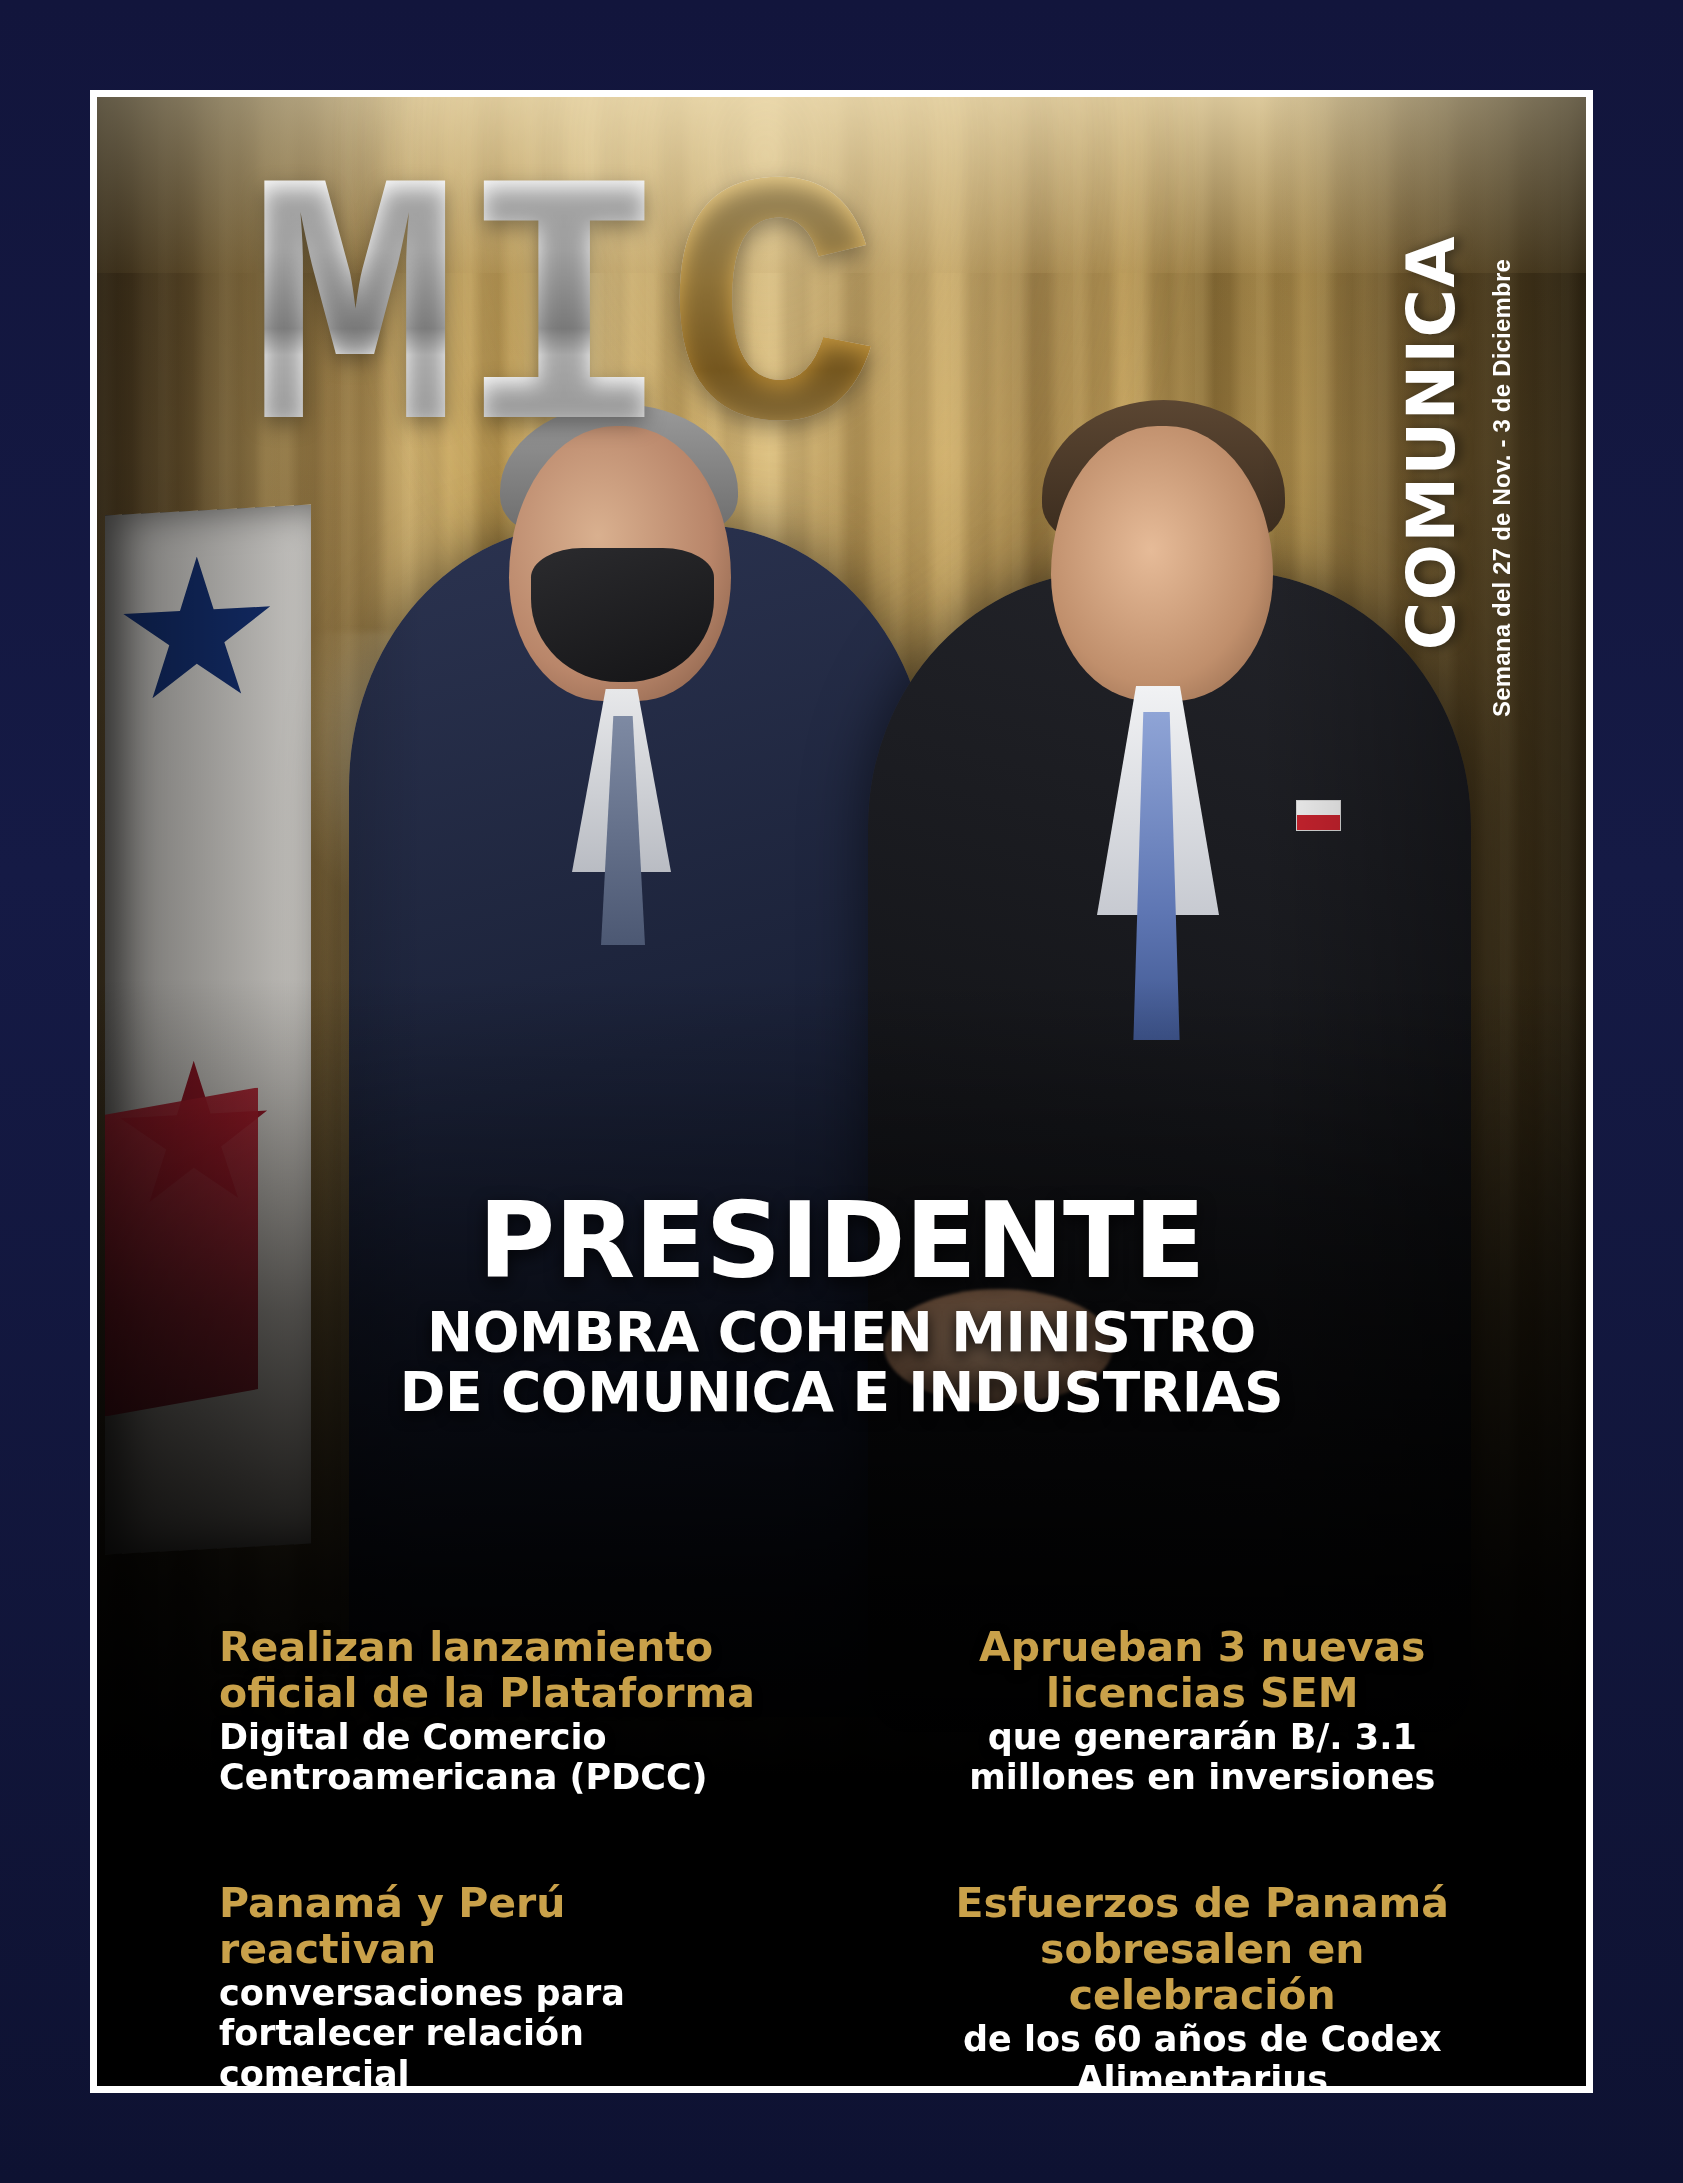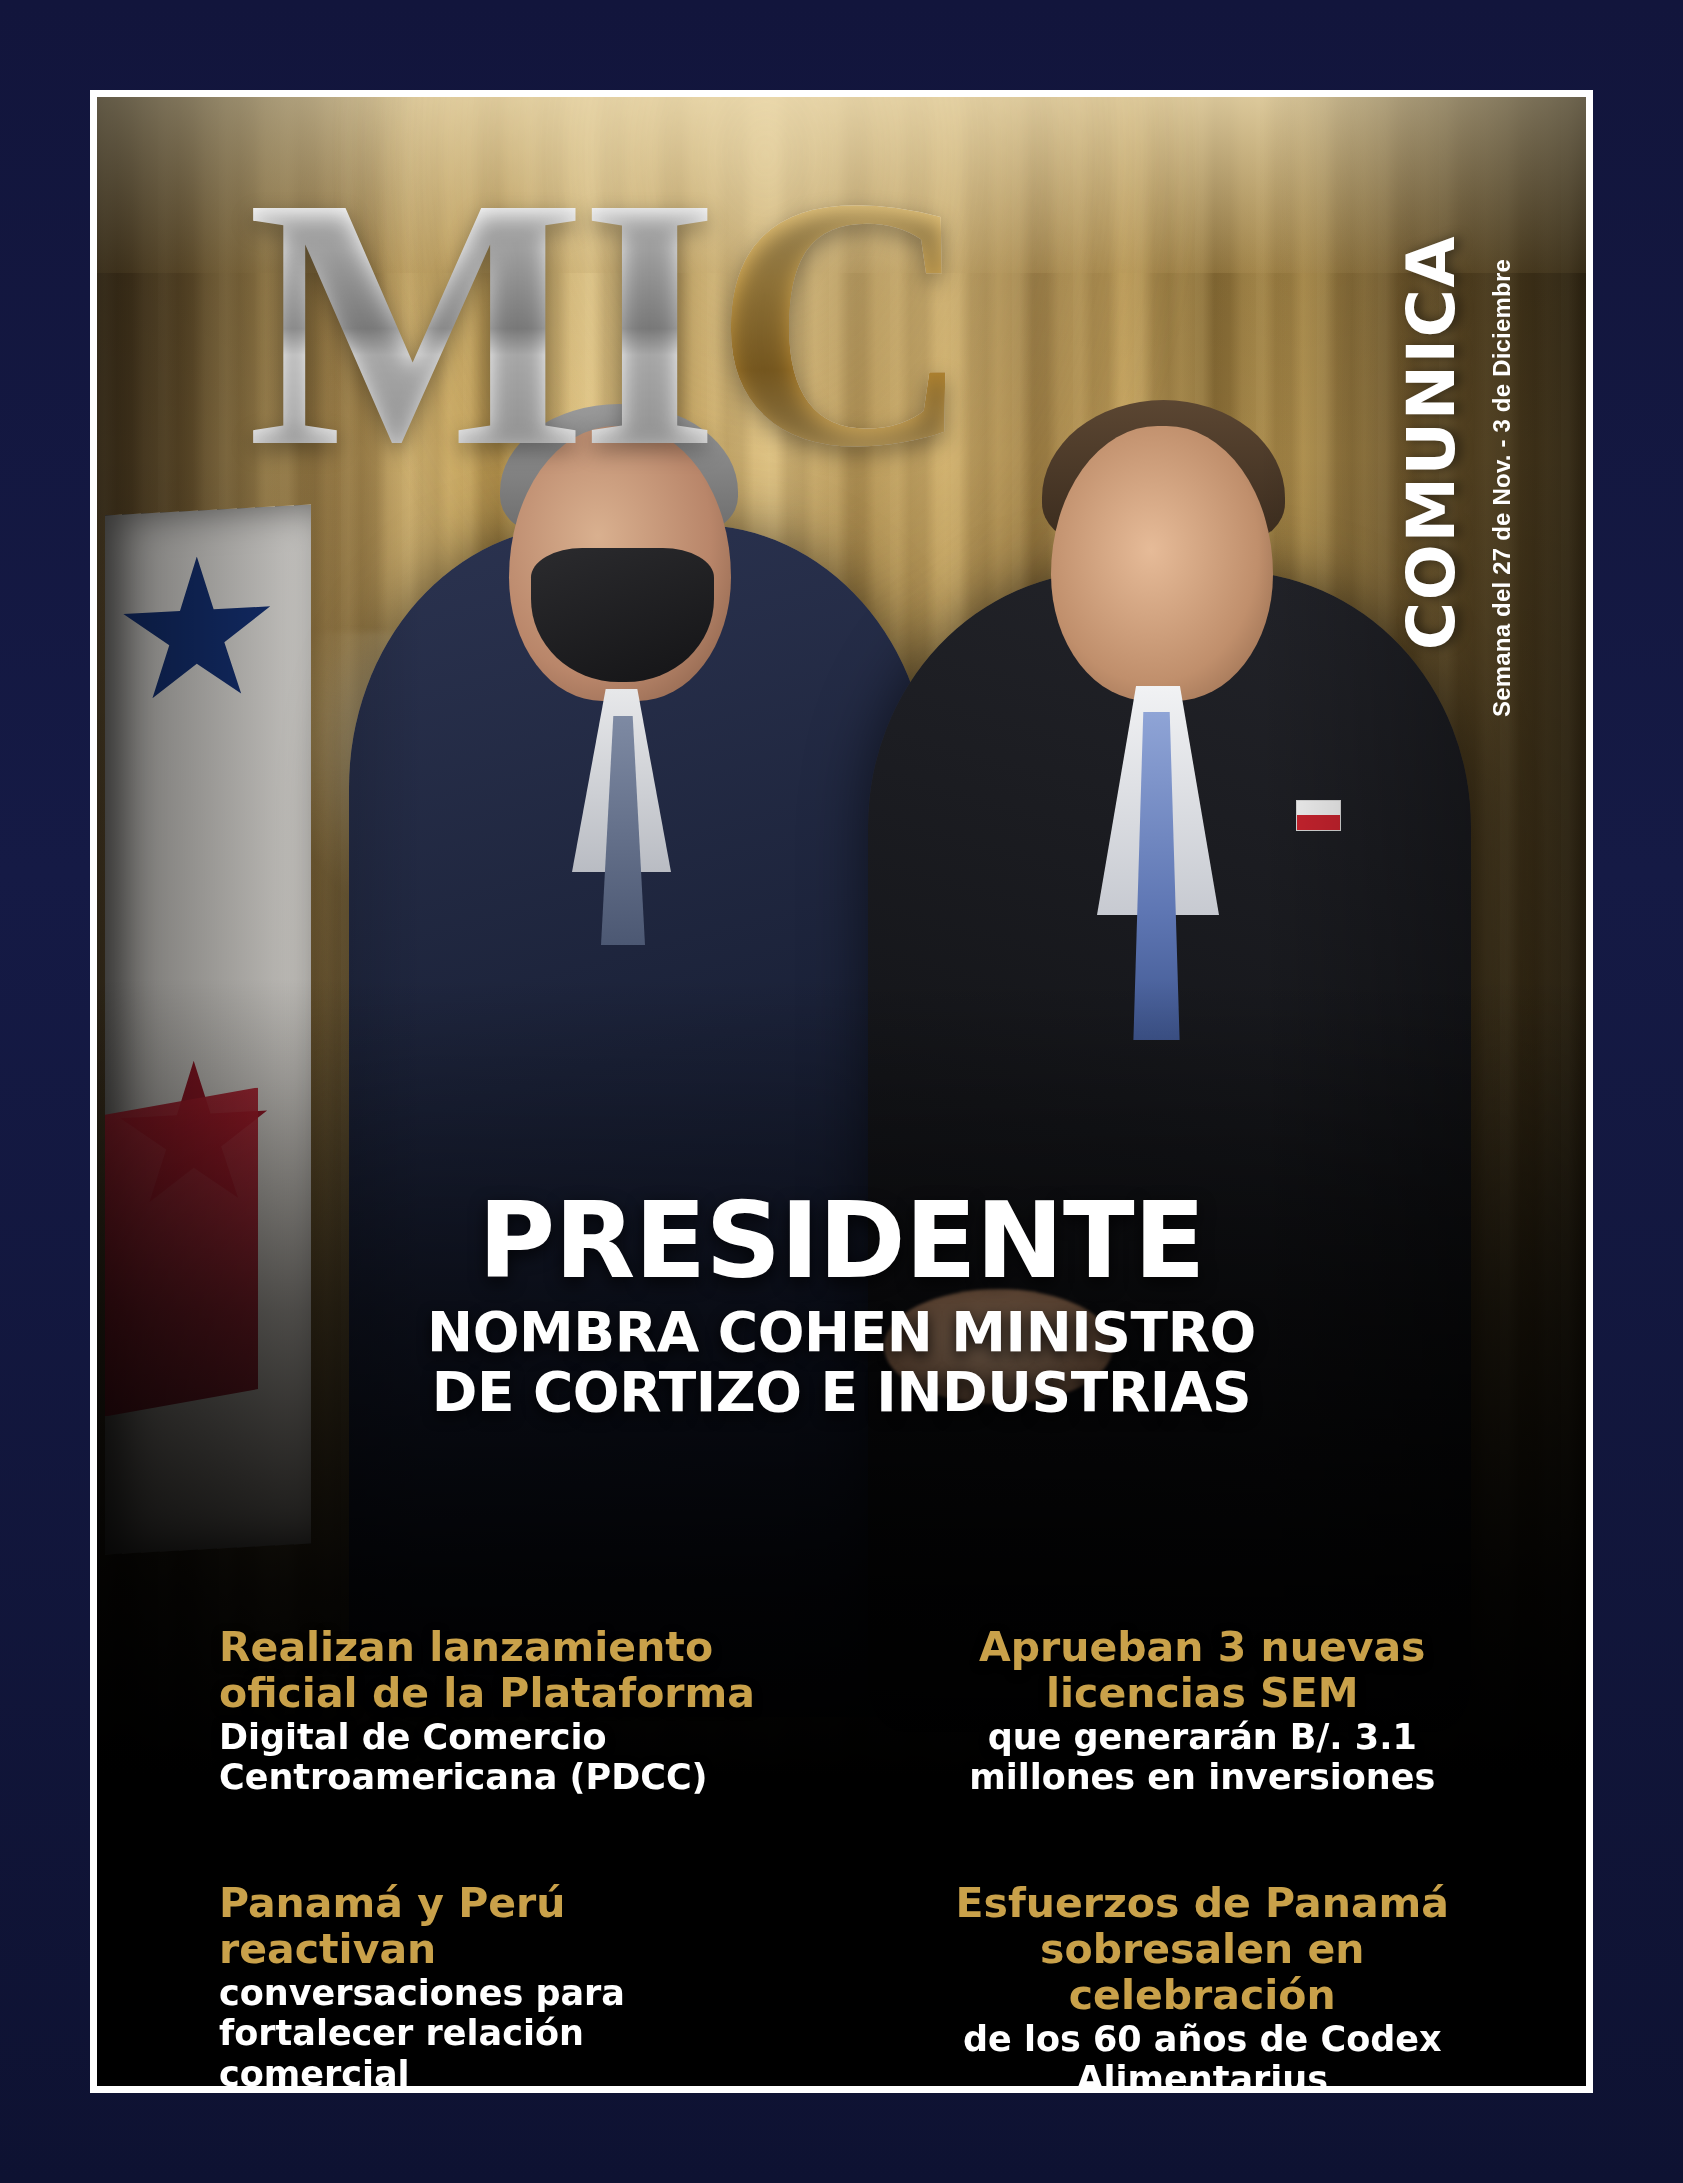--- a/index.html
+++ b/index.html
@@ -205,21 +205,21 @@
     font-size: 359px;
     line-height: .92;
     font-weight: 700;
     letter-spacing: -6.1px;
     color: #dcdcdc;
     background: linear-gradient(180deg,#ffffff 0%, #f2f2f2 28%, #b9b9b9 52%, #ffffff 60%, #d2d2d2 100%);
     -webkit-background-clip: text;
     background-clip: text;
     -webkit-text-fill-color: transparent;
     text-shadow: 0 7.6px 21.4px rgba(0,0,0,.35);
-    font-family: Liberation Serif, serif;
+    font-family: Liberation Mono, monospace;
   }
   .masthead .c-gold {
     background: linear-gradient(180deg,#f3dfa9 0%, #d8ad55 40%, #b2842f 62%, #f0d79a 100%);
     -webkit-background-clip: text;
     background-clip: text;
     -webkit-text-fill-color: transparent;
   }
 
   .comunica {
     position: absolute;
@@ -360,21 +360,21 @@
 
     <div class="masthead"><span>MI</span><span class="c-gold">C</span></div>
 
     <div class="comunica">COMUNICA</div>
     <div class="issue-date">Semana del 27 de Nov. - 3 de Diciembre</div>
 
     <div class="headline">
       <div class="hl-1">PRESIDENTE</div>
       <div class="hl-3">
         <div>NOMBRA COHEN MINISTRO</div>
-        <div>DE CORTIZO E INDUSTRIAS</div>
+        <div>DE COMUNICA E INDUSTRIAS</div>
       </div>
     </div>
 
     <div class="teasers">
 
       <div class="teaser left">
         <div class="t-head">Realizan lanzamiento oficial de la Plataforma</div>
         <div class="t-sub">Digital de Comercio Centroamericana (PDCC)</div>
       </div>
 

